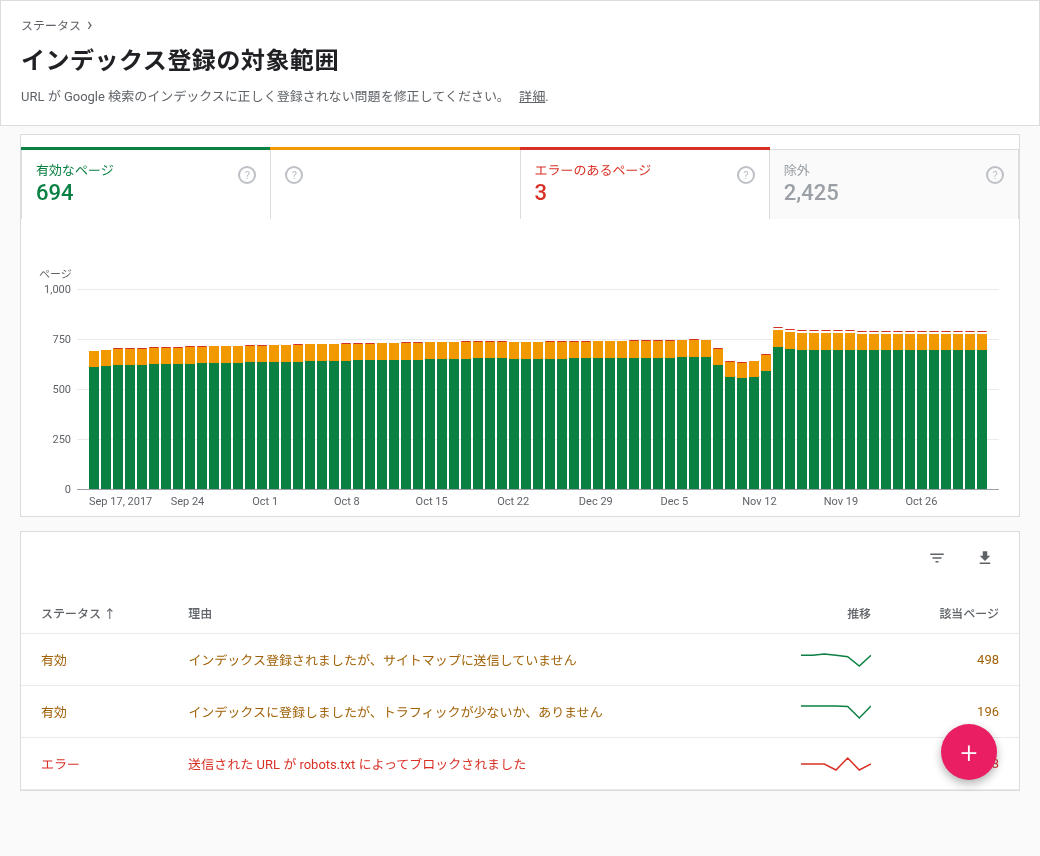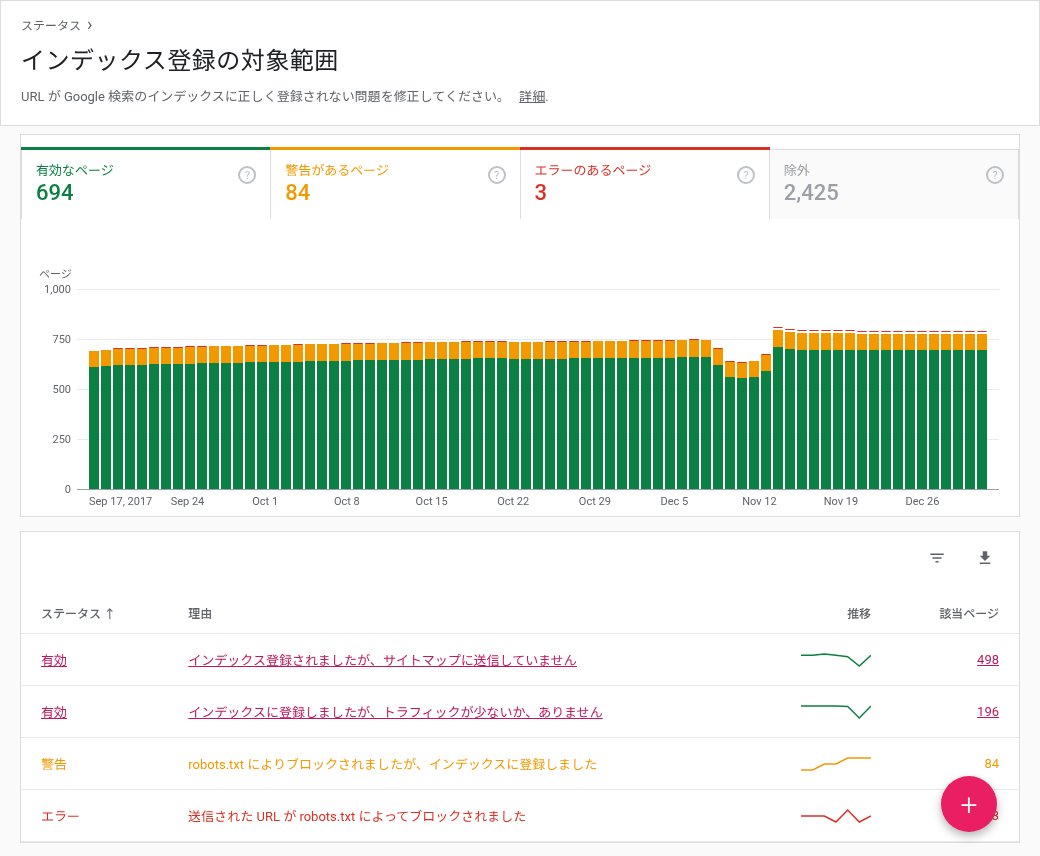--- a/index.html
+++ b/index.html
@@ -10,21 +10,21 @@
   font-size: 13px;
   width: 1040px;
 }
 .header-card {
   background: #fff;
   border: 1px solid #dadce0;
   padding: 14px 20px 20px;
 }
 .breadcrumb { font-size: 12px; color: #5f6368; display: flex; align-items: center; gap: 6px; }
 .breadcrumb .chev { font-size: 18px; line-height: 1; color: #5f6368; }
-.page-title { font-size: 24px; font-weight: 400; margin-top: 8px; letter-spacing: 0.5px; }
+.page-title { font-size: 24px; font-weight: 700; margin-top: 8px; letter-spacing: 0.5px; }
 .page-subtitle { font-size: 13px; color: #5f6368; margin-top: 10px; }
 .page-subtitle .more-link { color: #5f6368; text-decoration: underline; margin-left: 6px; cursor: pointer; }
 
 .content { padding: 0 20px 20px; }
 
 .chart-card {
   background: #fff;
   border: 1px solid #dadce0;
   margin-top: 8px;
 }
@@ -78,21 +78,21 @@
 .x-tick { flex: 1; white-space: nowrap; }
 
 .table-card { background: #fff; border: 1px solid #dadce0; margin-top: 14px; padding: 10px 0 0; position: relative; }
 .table-toolbar { display: flex; justify-content: flex-end; gap: 28px; padding: 6px 24px 24px; }
 .tb-icon { width: 20px; height: 20px; color: #5f6368; cursor: pointer; display:flex; align-items:center; justify-content:center;}
 .data-table { width: 100%; border-collapse: collapse; }
 .data-table th { text-align: left; font-size: 12px; font-weight: 500; color: #5f6368; padding: 12px 20px; border-bottom: 1px solid #e8eaed; }
 .data-table th.right, .data-table td.right { text-align: right; }
 .data-table td { padding: 16px 20px; border-bottom: 1px solid #e8eaed; font-size: 13px; vertical-align: middle; }
 .sort-arrow { font-size: 12px; }
-.status-valid { color: #be185d; text-decoration: underline; }
+.status-valid { color: #a16207; }
 .status-warn { color: #f29900; }
 .status-err { color: #d93025; }
 .spark { width: 70px; height: 16px; display: inline-block; vertical-align: middle; }
 
 .fab { position: absolute; right: 22px; bottom: 10px; width: 56px; height: 56px; border-radius: 50%; background: #e91e63; color: #fff; display: flex; align-items: center; justify-content: center; font-size: 30px; font-weight: 300; box-shadow: 0 4px 10px rgba(0,0,0,0.3); cursor: pointer; }
 </style>
 </head>
 <body>
 
 <div class="header-card">
@@ -115,24 +115,20 @@
         <div class="metric-tab green">
           <div class="bar"></div>
           <div>
             <div class="label">有効なページ</div>
             <div class="value">694</div>
           </div>
           <span class="help-icon">?</span>
         </div>
         <div class="metric-tab orange">
           <div class="bar"></div>
-          <div>
-            <div class="label">警告があるページ</div>
-            <div class="value">84</div>
-          </div>
           <span class="help-icon">?</span>
         </div>
         <div class="metric-tab red">
           <div class="bar"></div>
           <div>
             <div class="label">エラーのあるページ</div>
             <div class="value">3</div>
           </div>
           <span class="help-icon">?</span>
         </div>
@@ -539,25 +535,25 @@
             </div>
           </div>
         </div>
       <div class="x-ticks" id="x-ticks">
           <span class="x-tick">Sep 17, 2017</span>
           <span class="x-tick">Sep 24</span>
           <span class="x-tick">Oct 1</span>
           <span class="x-tick">Oct 8</span>
           <span class="x-tick">Oct 15</span>
           <span class="x-tick">Oct 22</span>
-          <span class="x-tick">Oct 29</span>
+          <span class="x-tick">Dec 29</span>
           <span class="x-tick">Dec 5</span>
           <span class="x-tick">Nov 12</span>
           <span class="x-tick">Nov 19</span>
-          <span class="x-tick">Dec 26</span>
+          <span class="x-tick">Oct 26</span>
         </div>
     </div>
   </div>
 
   <div class="table-card">
     <div class="table-toolbar">
       <span class="tb-icon">
         <svg width="18" height="18" viewBox="0 0 24 24">
             <path fill="currentColor" d="M10 18h4v-2h-4v2zM3 6v2h18V6H3zm3 7h12v-2H6v2z"></path>
           </svg>
@@ -589,28 +585,20 @@
           </tr>
           <tr>
             <td class="status-valid">有効</td>
             <td class="status-valid">インデックスに登録しましたが、トラフィックが少ないか、ありません</td>
             <td class="right"><svg class="spark" viewBox="0 0 70 16">
                 <path d="M0.0 2.0 L11.7 2.0 L23.3 2.0 L35.0 2.0 L46.7 2.5 L58.3 14.0 L70.0 2.0 " stroke="#0b8043" stroke-width="1.5" fill="none"></path>
               </svg></td>
             <td class="right status-valid">196</td>
           </tr>
           <tr>
-            <td class="status-warn">警告</td>
-            <td class="status-warn">robots.txt によりブロックされましたが、インデックスに登録しました</td>
-            <td class="right"><svg class="spark" viewBox="0 0 70 16">
-                <path d="M0.0 14.0 L11.7 14.0 L23.3 8.0 L35.0 8.0 L46.7 2.0 L58.3 2.0 L70.0 2.0 " stroke="#f29900" stroke-width="1.5" fill="none"></path>
-              </svg></td>
-            <td class="right status-warn">84</td>
-          </tr>
-          <tr>
             <td class="status-err">エラー</td>
             <td class="status-err">送信された URL が robots.txt によってブロックされました</td>
             <td class="right"><svg class="spark" viewBox="0 0 70 16">
                 <path d="M0.0 8.0 L11.7 8.0 L23.3 8.0 L35.0 14.0 L46.7 2.0 L58.3 14.0 L70.0 8.0 " stroke="#d93025" stroke-width="1.5" fill="none"></path>
               </svg></td>
             <td class="right status-err">3</td>
           </tr>
         </tbody>
     </table>
 

